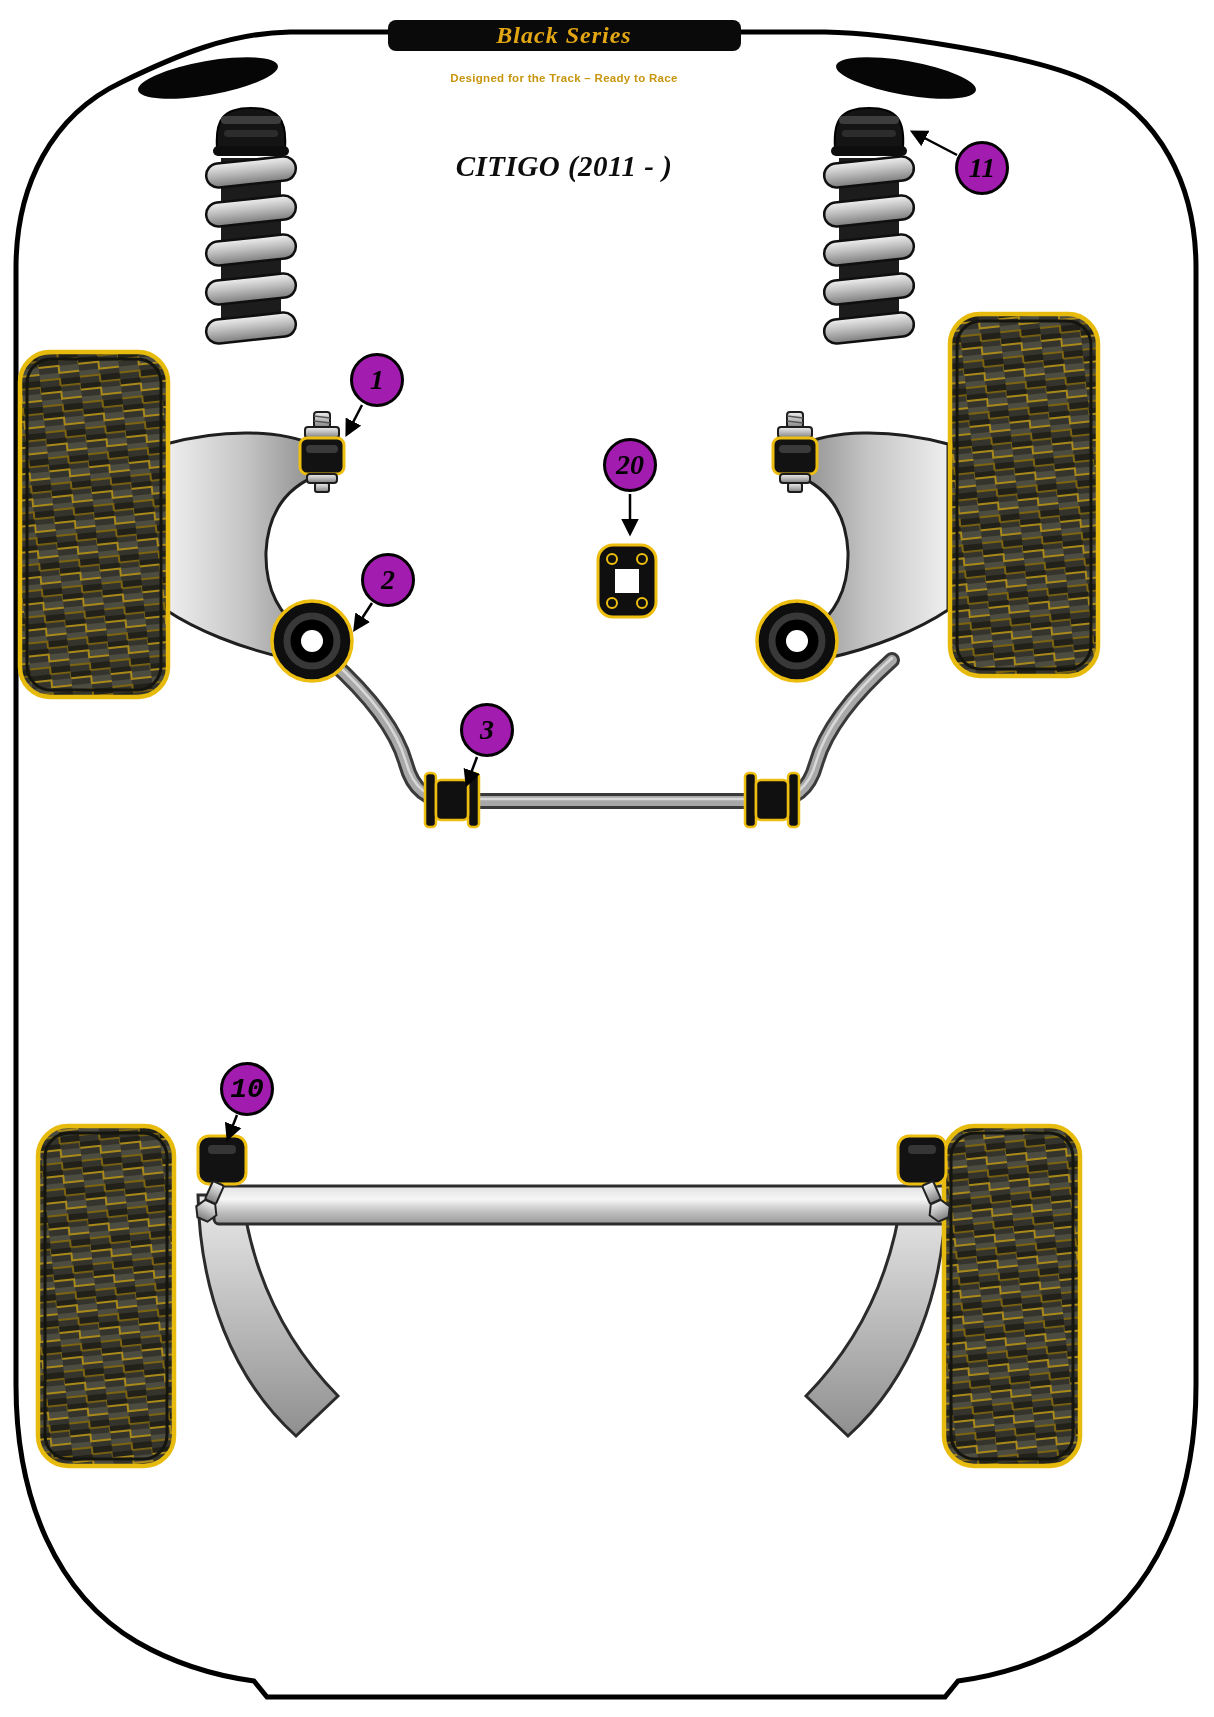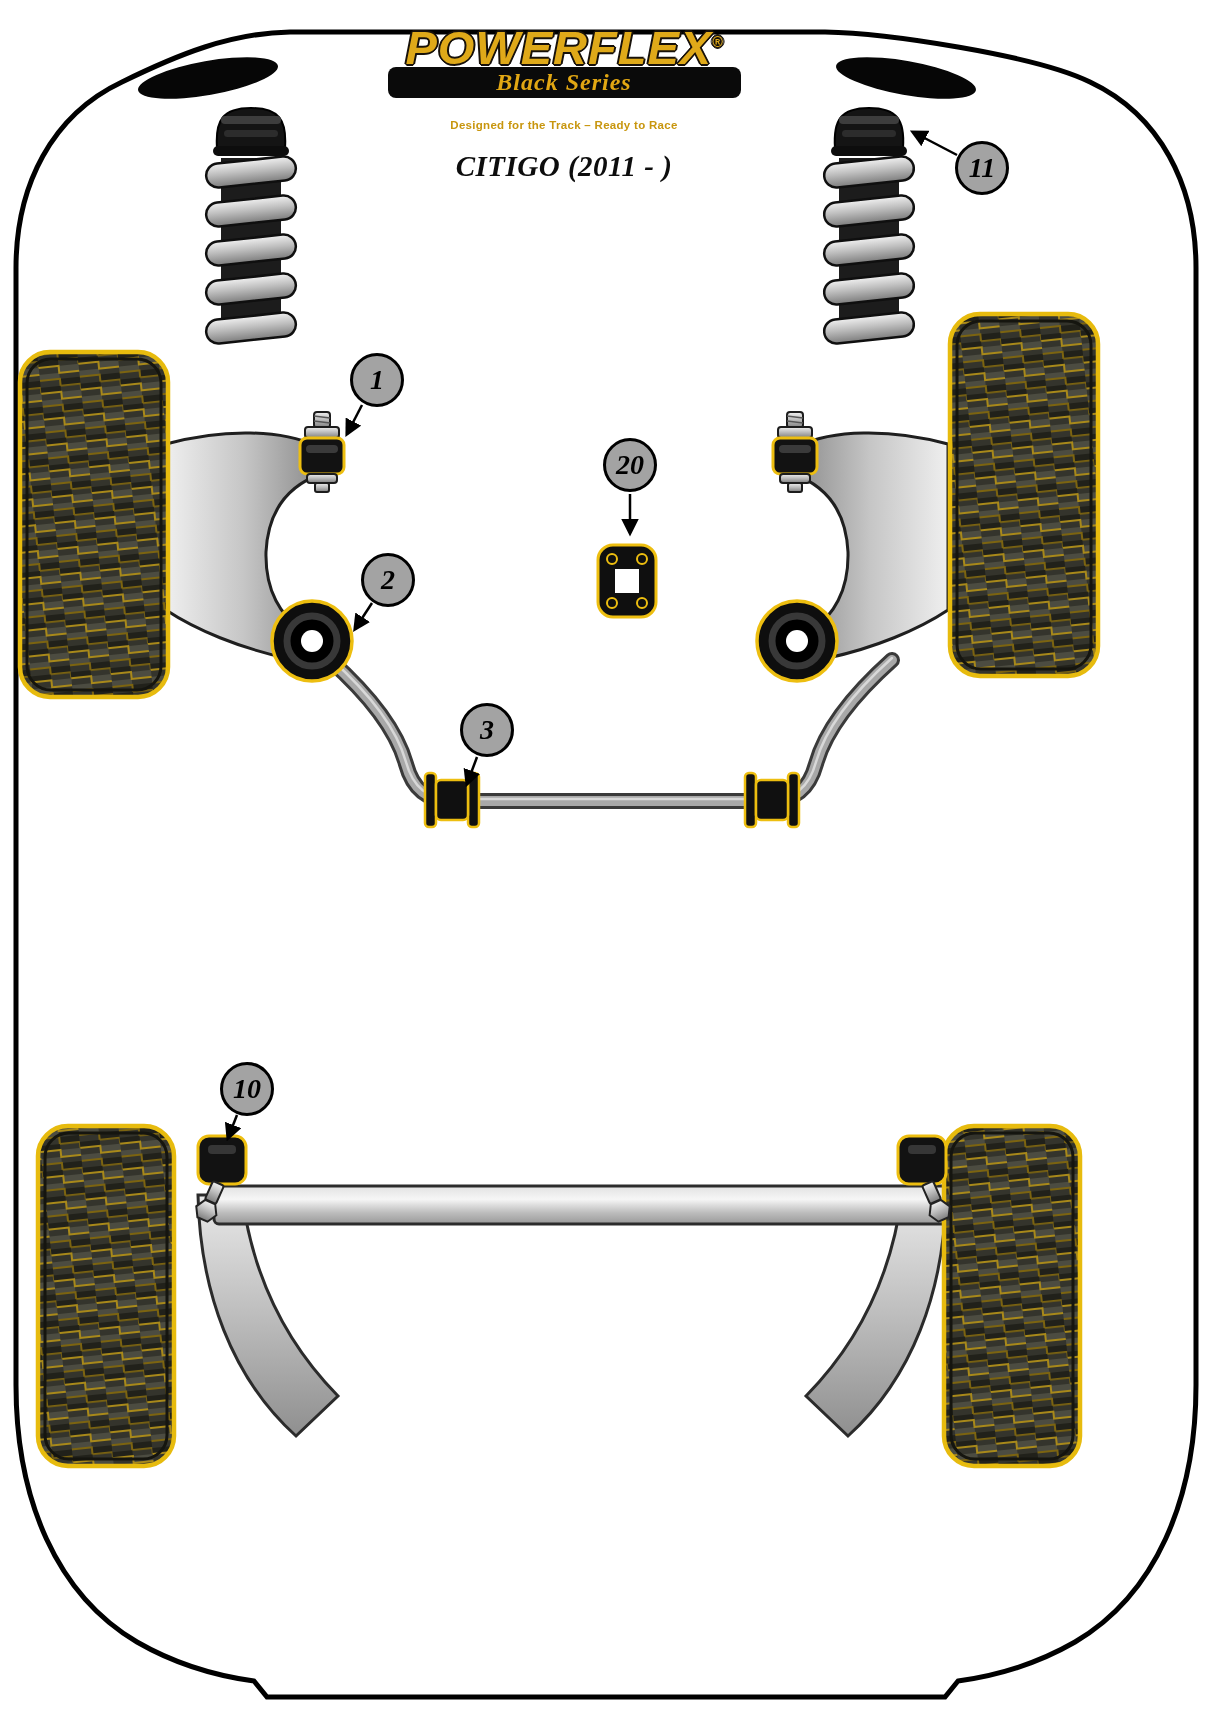--- a/index.html
+++ b/index.html
@@ -17,27 +17,27 @@
   .series-banner{margin:-4px auto 16px;width:353px;height:31px;background:#0a0a0a;border-radius:8px;
          color:#E2A713;font-family:"Liberation Serif",serif;font-style:italic;font-weight:bold;
          font-size:24px;line-height:30px;letter-spacing:1px;}
   .tagline{margin-top:21px;font-size:11.5px;font-weight:bold;color:#C8960E;letter-spacing:.3px;}
   .model-title{position:absolute;left:386px;top:134px;width:356px;text-align:center;
          font-family:"Liberation Serif",serif;font-weight:bold;font-style:italic;
          font-size:29px;color:#0d0d0d;letter-spacing:.5px;margin-top:16px;}
 
   
   .callout{position:absolute;width:54px;height:54px;box-sizing:border-box;border:3.5px solid #000;
-         border-radius:50%;background:#a3a3a3;display:flex;align-items:center;justify-content:center;
+         border-radius:50%;background:#a21caf;display:flex;align-items:center;justify-content:center;
          font-family:"Liberation Serif",serif;font-weight:bold;font-style:italic;font-size:28px;color:#000;}
   .c1 {left:350px;top:353px;}
   .c2 {left:361px;top:553px;}
   .c3 {left:460px;top:703px;}
   .c20{left:603px;top:438px;text-align:right;}
-  .c10{left:220px;top:1062px;}
+  .c10{left:220px;top:1062px;font-family:Liberation Mono, monospace;}
   .c11{left:955px;top:141px;}
 </style>
 </head>
 <body>
 
 <div class="stage">
 
   <svg class="diagram" viewBox="0 0 1214 1717" width="1214" height="1717">
     <defs>
       <linearGradient id="gV" x1="0" y1="0" x2="0" y2="1">
@@ -208,23 +208,20 @@
       <path d="M 362,405 L 347,434" marker-end="url(#arrow)"></path>
       <path d="M 372,603 L 355,629" marker-end="url(#arrow)"></path>
       <path d="M 477,757 L 467,784" marker-end="url(#arrow)"></path>
       <path d="M 630,494 L 630,533" marker-end="url(#arrow)"></path>
       <path d="M 237,1115 L 228,1138" marker-end="url(#arrow)"></path>
       <path d="M 957,155 L 913,132" marker-end="url(#arrow)"></path>
     </g>
   </svg>
 
   <div class="logo">
-    <div class="brand">
-      <span>POWERFLEX</span><span class="reg">®</span>
-    </div>
     <div class="series-banner">Black Series</div>
     <div class="tagline">Designed for the Track – Ready to Race</div>
   </div>
   <div class="model-title">CITIGO (2011 - )</div>
 
   <div class="callout c1">1</div>
   <div class="callout c2">2</div>
   <div class="callout c3">3</div>
   <div class="callout c10">10</div>
   <div class="callout c11">11</div>

